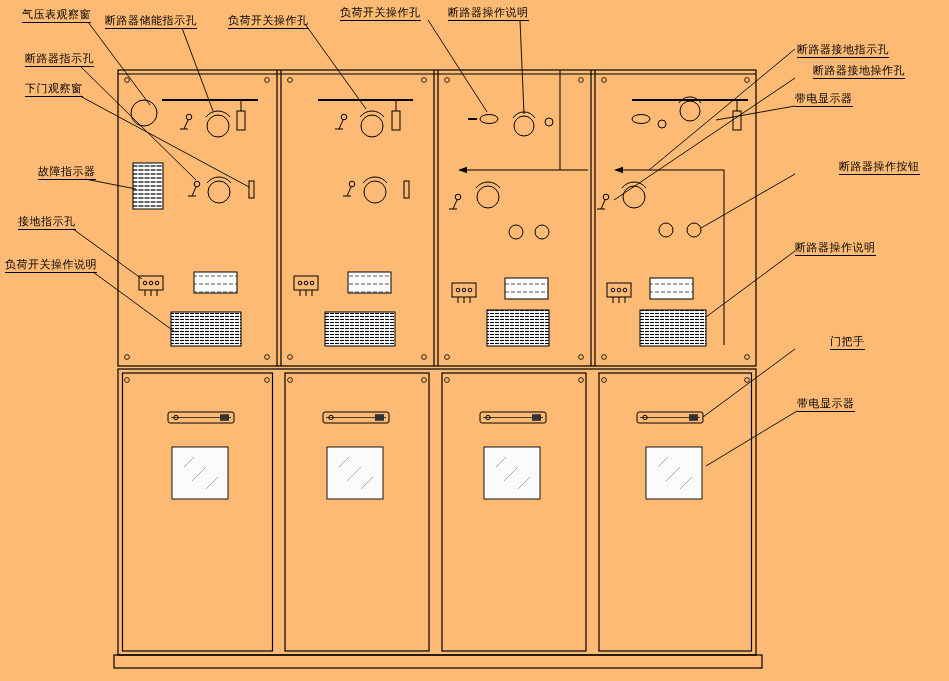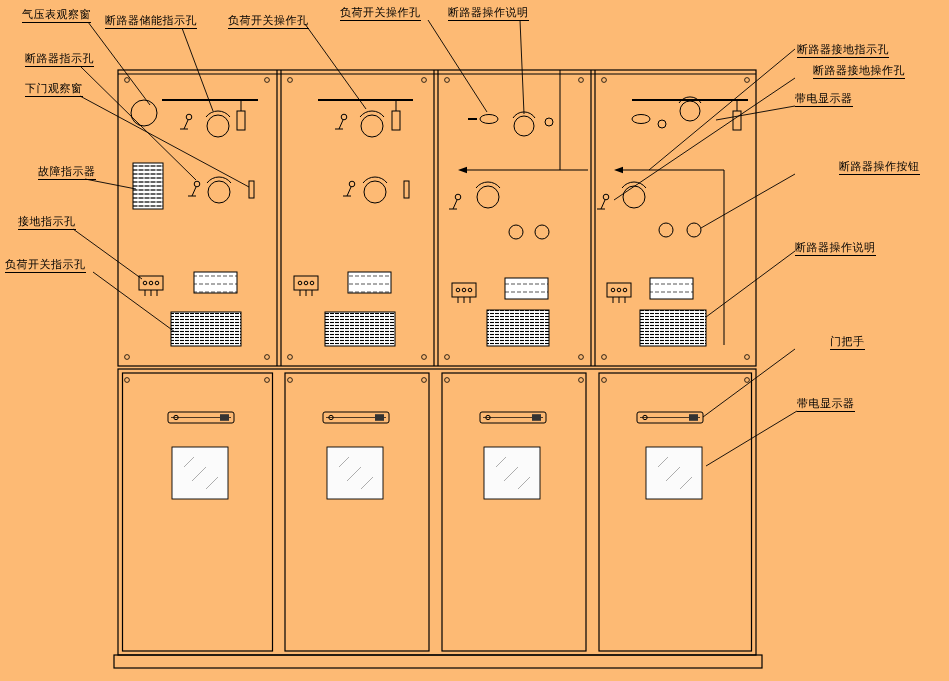--- a/index.html
+++ b/index.html
@@ -318,21 +318,21 @@
 
 <div class="lbl" style="left:22px;top:8px">气压表观察窗</div>
 <div class="lbl" style="left:105px;top:14px">断路器储能指示孔</div>
 <div class="lbl" style="left:228px;top:14px">负荷开关操作孔</div>
 <div class="lbl" style="left:340px;top:6px">负荷开关操作孔</div>
 <div class="lbl" style="left:448px;top:6px">断路器操作说明</div>
 <div class="lbl" style="left:25px;top:52px">断路器指示孔</div>
 <div class="lbl" style="left:25px;top:82px">下门观察窗</div>
 <div class="lbl" style="left:38px;top:165px">故障指示器</div>
 <div class="lbl" style="left:18px;top:215px">接地指示孔</div>
-<div class="lbl" style="left:5px;top:258px">负荷开关指示孔</div>
+<div class="lbl" style="left:5px;top:258px">负荷开关操作说明</div>
 <div class="lbl" style="left:797px;top:43px">断路器接地指示孔</div>
 <div class="lbl" style="left:813px;top:64px">断路器接地操作孔</div>
 <div class="lbl" style="left:795px;top:92px">带电显示器</div>
 <div class="lbl" style="left:839px;top:160px">断路器操作按钮</div>
 <div class="lbl" style="left:795px;top:241px">断路器操作说明</div>
 <div class="lbl" style="left:830px;top:335px">门把手</div>
 <div class="lbl" style="left:797px;top:397px">带电显示器</div>
 
 </div>
 

